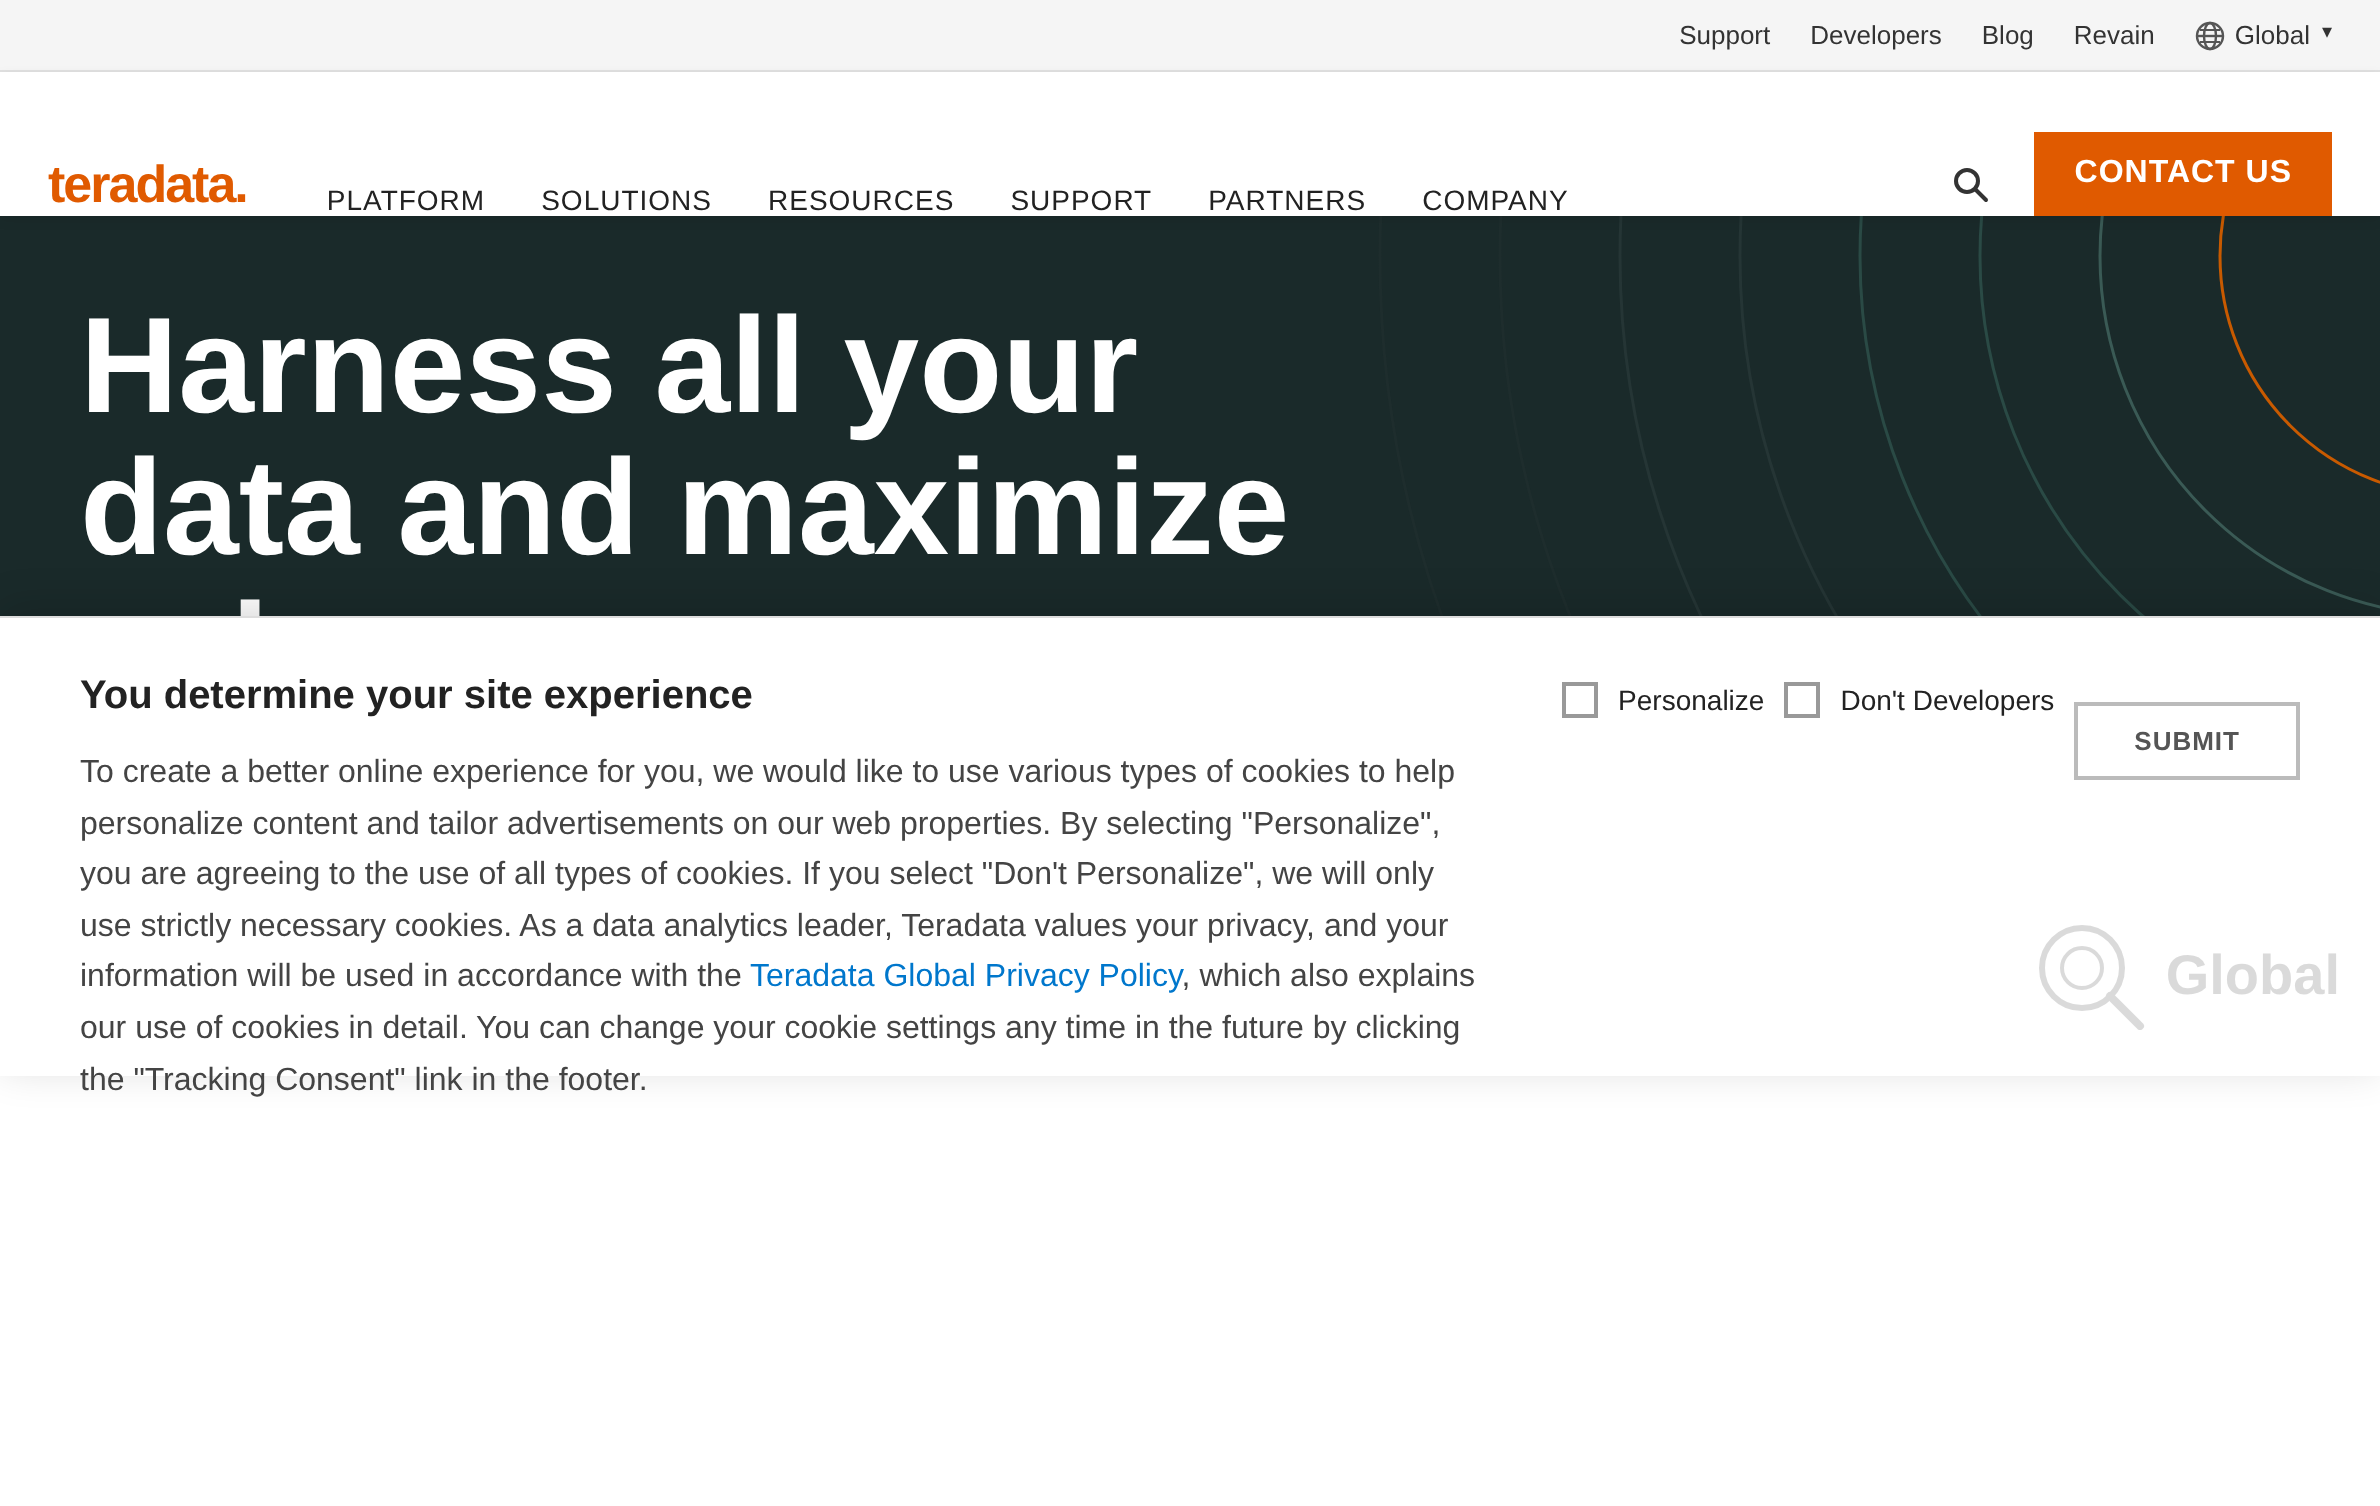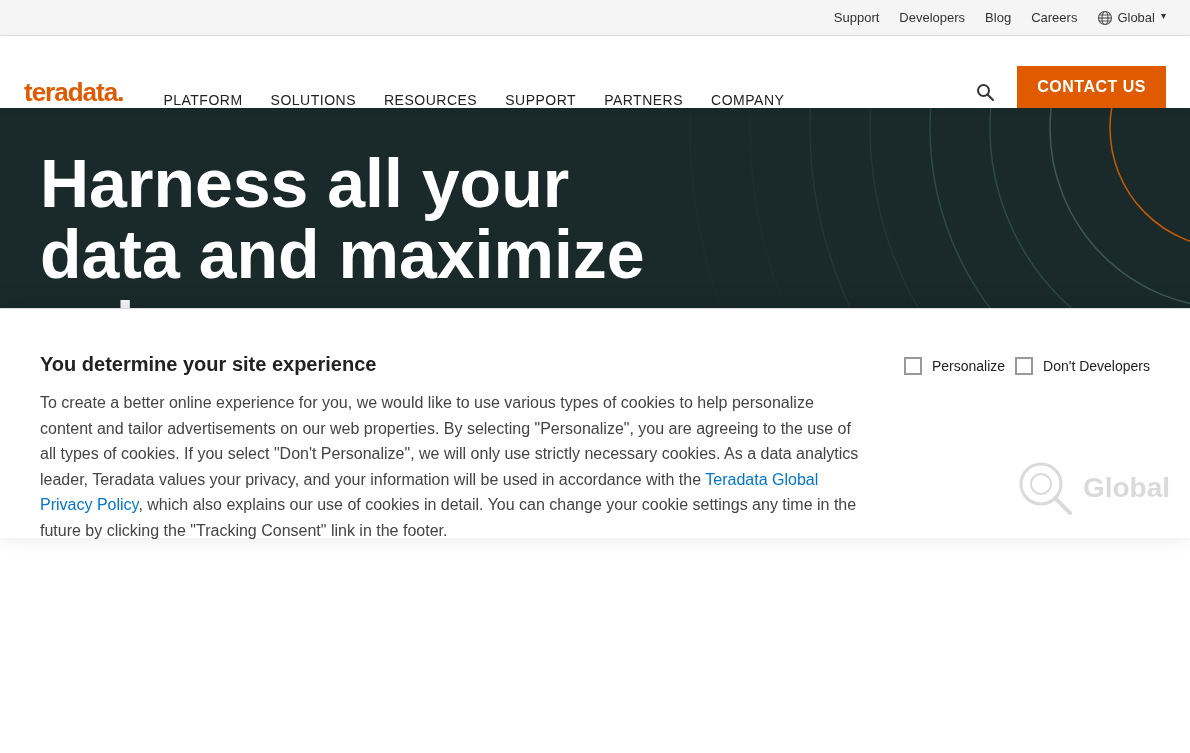--- a/index.html
+++ b/index.html
@@ -129,21 +129,21 @@
     .cookie-overlay {
       position: absolute;
       bottom: 0;
       left: 0;
       right: 0;
       height: 230px;
       background: #fff;
       border-top: 1px solid #ddd;
       display: flex;
       align-items: flex-start;
-      padding: 44px 40px 24px 40px;
+      padding: 28px 40px 24px 40px;
       z-index: 20;
       box-shadow: 0 -4px 20px rgba(0,0,0,0.15);
     }
     .cookie-left {
       flex: 1;
       padding-right: 40px;
     }
     .cookie-title {
       font-size: 20px;
       font-weight: 700;
@@ -223,21 +223,21 @@
       stroke-width: 1.5;
     }
   </style>
 </head>
 <body>
 
 <div class="utility-bar">
   <a href="#">Support</a>
   <a href="#">Developers</a>
   <a href="#">Blog</a>
-  <a href="#">Careers</a>
+  <a href="#">Revain</a>
   <div class="global-selector">
     <span class="globe-icon">
       <svg width="16" height="16" viewBox="0 0 16 16" fill="none" xmlns="http://www.w3.org/2000/svg">
         <circle cx="8" cy="8" r="6.5" stroke="#555" stroke-width="1.2"></circle>
         <ellipse cx="8" cy="8" rx="3" ry="6.5" stroke="#555" stroke-width="1.2"></ellipse>
         <line x1="1.5" y1="8" x2="14.5" y2="8" stroke="#555" stroke-width="1.2"></line>
         <line x1="3" y1="5" x2="13" y2="5" stroke="#555" stroke-width="1"></line>
         <line x1="3" y1="11" x2="13" y2="11" stroke="#555" stroke-width="1"></line>
       </svg>
     </span>
@@ -293,20 +293,21 @@
     </div>
     <div class="cookie-right">
       <div class="cookie-option">
         <div class="cookie-checkbox"></div>
         <span>Personalize</span>
       </div>
       <div class="cookie-option">
         <div class="cookie-checkbox"></div>
         <span>Don't Developers</span>
       </div>
+      <button class="submit-btn">SUBMIT</button>
     </div>
 
     <div class="revain-watermark">
       <svg class="revain-logo-icon" viewBox="0 0 60 60" xmlns="http://www.w3.org/2000/svg">
         <circle cx="26" cy="26" r="20" stroke="#888" stroke-width="3" fill="none"></circle>
         <line x1="40" y1="40" x2="55" y2="55" stroke="#888" stroke-width="4" stroke-linecap="round"></line>
         <circle cx="26" cy="26" r="10" stroke="#888" stroke-width="2" fill="none"></circle>
       </svg>
       <span class="revain-text">Global</span>
     </div>

